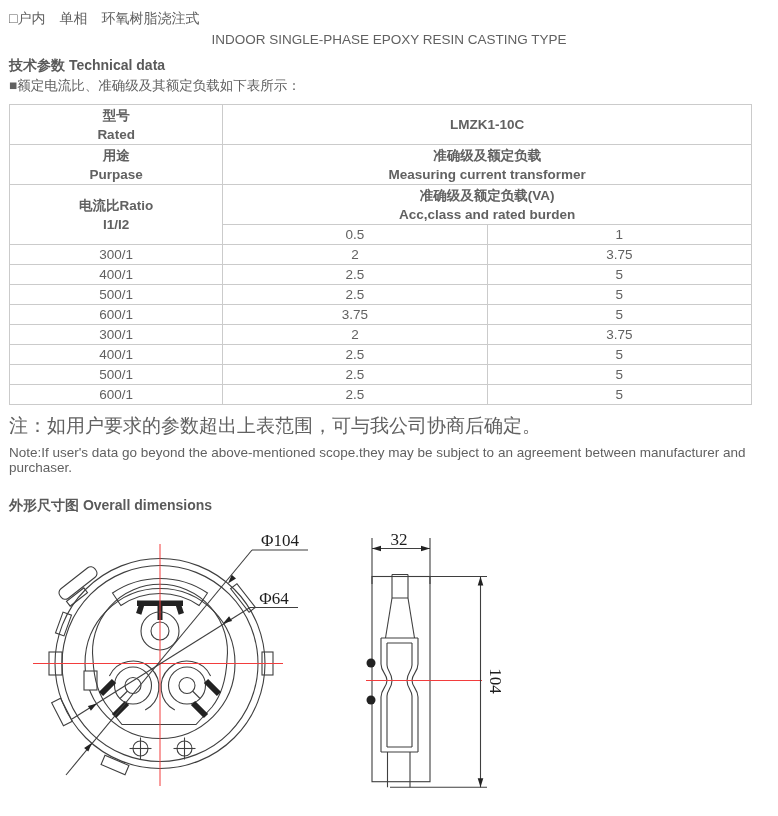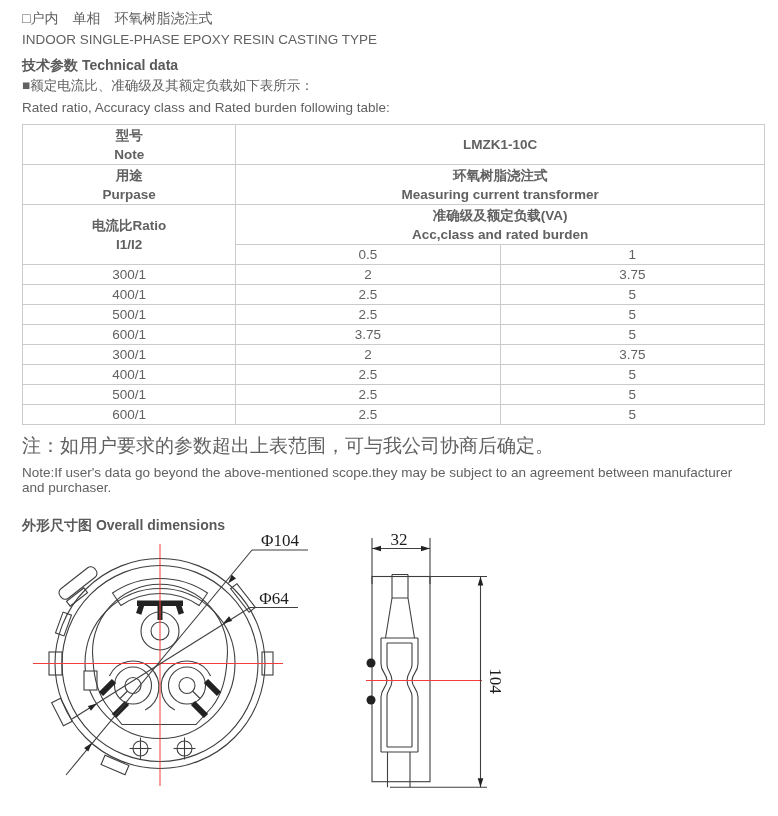--- a/index.html
+++ b/index.html
@@ -1,24 +1,24 @@
 <!DOCTYPE html>
 <html><head>
 <meta charset="utf-8">
 <style>
   html,body{margin:0;padding:0;background:#fff;}
   body{
     width:778px;height:816px;position:relative;overflow:hidden;
     font-family:"Liberation Sans","DejaVu Sans",sans-serif;
     color:#616161;
   }
-  .doc{padding:0 22px;}
+  .doc{padding:0 9px;}
   p{margin:0;}
   .t-zh{margin-top:9px;font-size:14px;line-height:19px;}
-  .t-en{margin-top:2px;font-size:13.5px;line-height:19px;}
+  .t-en{margin-top:2px;font-size:13.5px;line-height:19px;text-align:center;}
   .sec-head{margin-top:8px;font-size:14px;font-weight:bold;color:#5a5a5a;}
   .bullet{margin-top:2px;font-size:13.5px;}
   .rated{margin-top:5px;font-size:13.5px;}
   table.spec{
     margin-top:9px;border-collapse:collapse;width:743px;table-layout:fixed;
     font-size:13.5px;color:#616161;
   }
   table.spec td{
     border:1px solid #cbcbcb;text-align:center;vertical-align:middle;
     padding:0 4px;line-height:19px;
@@ -41,43 +41,42 @@
 </head>
 <body>
 
 <div class="doc">
 
   <p class="t-zh">□户内　单相　环氧树脂浇注式</p>
   <p class="t-en">INDOOR SINGLE-PHASE EPOXY RESIN CASTING TYPE</p>
 
   <p class="sec-head">技术参数 Technical data</p>
   <p class="bullet">■额定电流比、准确级及其额定负载如下表所示：</p>
-  <p class="rated">Rated ratio, Accuracy class and Rated burden following table:</p>
 
   <table class="spec">
     <colgroup>
         <col class="col1">
         <col class="col2">
         <col class="col3">
       </colgroup>
     <tbody>
         <tr class="r2l">
       <td>
         <span>型号</span><br>
-        <span>Note</span>
+        <span>Rated</span>
       </td>
       <td colspan="2">LMZK1-10C</td>
     </tr>
     <tr class="r2l">
       <td>
         <span>用途</span><br>
         <span>Purpase</span>
       </td>
       <td colspan="2">
-        <span>环氧树脂浇注式</span><br>
+        <span>准确级及额定负载</span><br>
         <span>Measuring current transformer</span>
       </td>
     </tr>
     <tr class="r2l">
       <td rowspan="2">
         <span>电流比Ratio</span><br>
         <span>I1/I2</span>
       </td>
       <td colspan="2">
         <span>准确级及额定负载(VA)</span><br>

